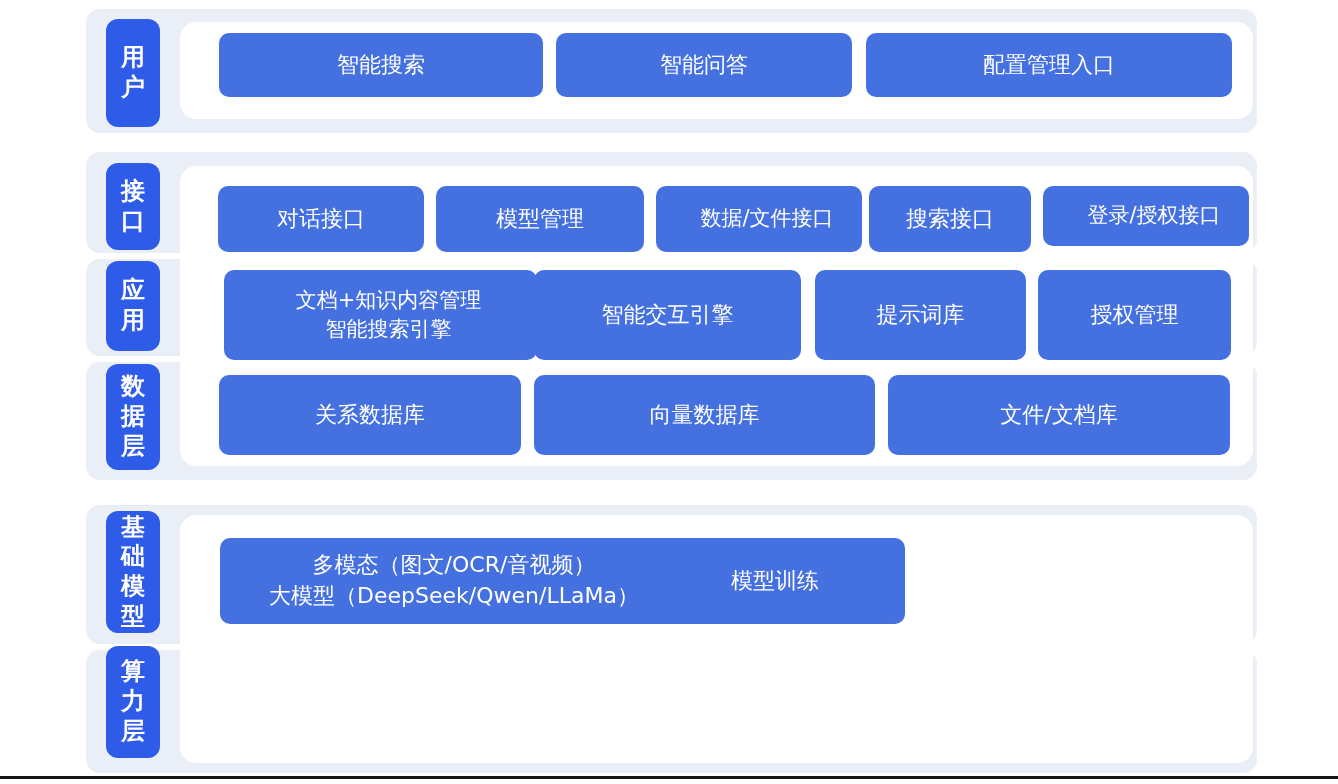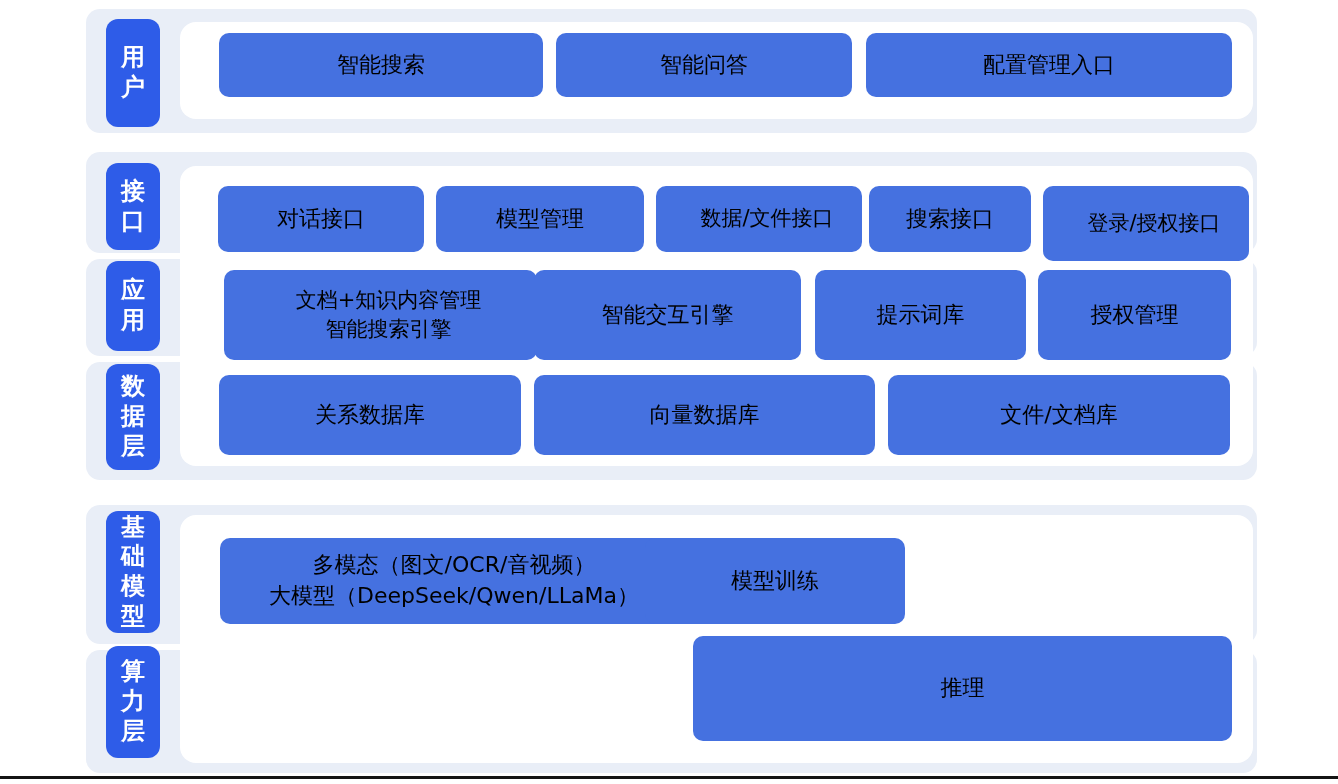--- a/index.html
+++ b/index.html
@@ -18,21 +18,21 @@
   .vlabel{
     position:absolute;left:106px;width:54px;
     background:var(--label-blue,#2e5ce8);border-radius:12px;
     color:#ffffff;font-size:24px;font-weight:700;line-height:1.24;
     display:flex;align-items:center;justify-content:center;text-align:center;
     white-space:pre-line;
   }
   .node{
     position:absolute;
     background:var(--node-blue,#4571e0);border-radius:10px;
-    color:#000000;font-size:22px;font-weight:500;line-height:1.4;
+    color:#ffffff;font-size:22px;font-weight:500;line-height:1.4;
     display:flex;align-items:center;justify-content:center;text-align:center;
     white-space:pre-line;
   }
   .node.small{font-size:21px;padding-left:16px;}
   .bottom-line{
     position:absolute;left:0;top:776px;width:1338px;height:3px;
     background:var(--bottom-line,#141414);
   }
 </style>
 </head>
@@ -69,33 +69,32 @@
 层</div>
 
   <div class="node" style="left:219px;top:33px;width:324px;height:64px">智能搜索</div>
   <div class="node" style="left:556px;top:33px;width:296px;height:64px">智能问答</div>
   <div class="node" style="left:866px;top:33px;width:366px;height:64px">配置管理入口</div>
 
   <div class="node" style="left:218px;top:186px;width:206px;height:66px">对话接口</div>
   <div class="node" style="left:436px;top:186px;width:208px;height:66px">模型管理</div>
   <div class="node small" style="left:656px;top:186px;width:190px;height:66px">数据/文件接口</div>
   <div class="node" style="left:869px;top:186px;width:162px;height:66px">搜索接口</div>
-  <div class="node small" style="left:1043px;top:186px;width:190px;height:75px">登录/授权接口</div>
+  <div class="node small" style="left:1043px;top:186px;width:190px;height:60px">登录/授权接口</div>
 
   <div class="node small" style="left:224px;top:270px;width:297px;height:90px">文档+知识内容管理
 智能搜索引擎</div>
   <div class="node" style="left:534px;top:270px;width:267px;height:90px">智能交互引擎</div>
   <div class="node" style="left:815px;top:270px;width:211px;height:90px">提示词库</div>
   <div class="node" style="left:1038px;top:270px;width:193px;height:90px">授权管理</div>
 
   <div class="node" style="left:219px;top:375px;width:302px;height:80px">关系数据库</div>
   <div class="node" style="left:534px;top:375px;width:341px;height:80px">向量数据库</div>
   <div class="node" style="left:888px;top:375px;width:342px;height:80px">文件/文档库</div>
 
   <div class="node" style="left:220px;top:538px;width:468px;height:86px">多模态（图文/OCR/音视频）
 大模型（DeepSeek/Qwen/LLaMa）</div>
   <div class="node" style="left:645px;top:538px;width:260px;height:86px">模型训练</div>
 
-  <div class="node" style="left:693px;top:636px;width:539px;height:105px">推理</div>
 
   <div class="bottom-line"></div>
 
 </div>
 
 </body></html>

